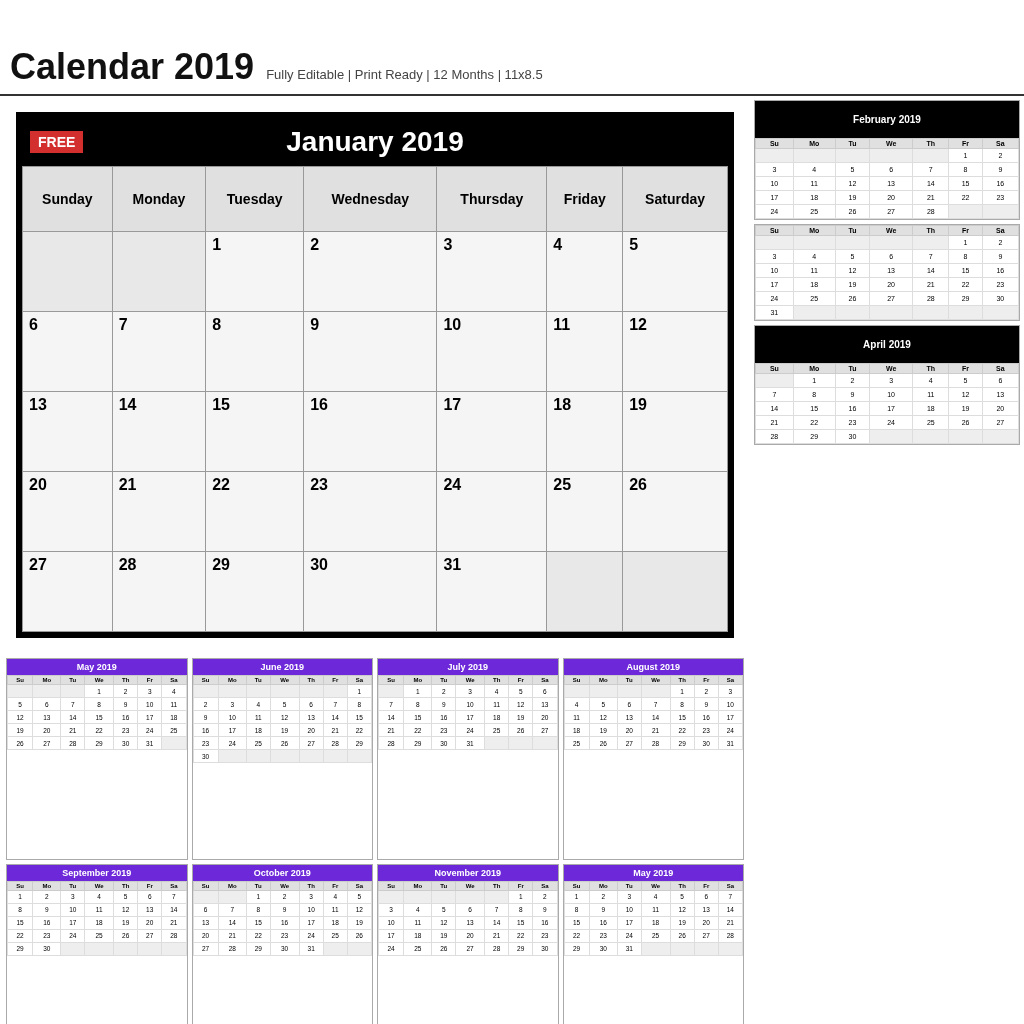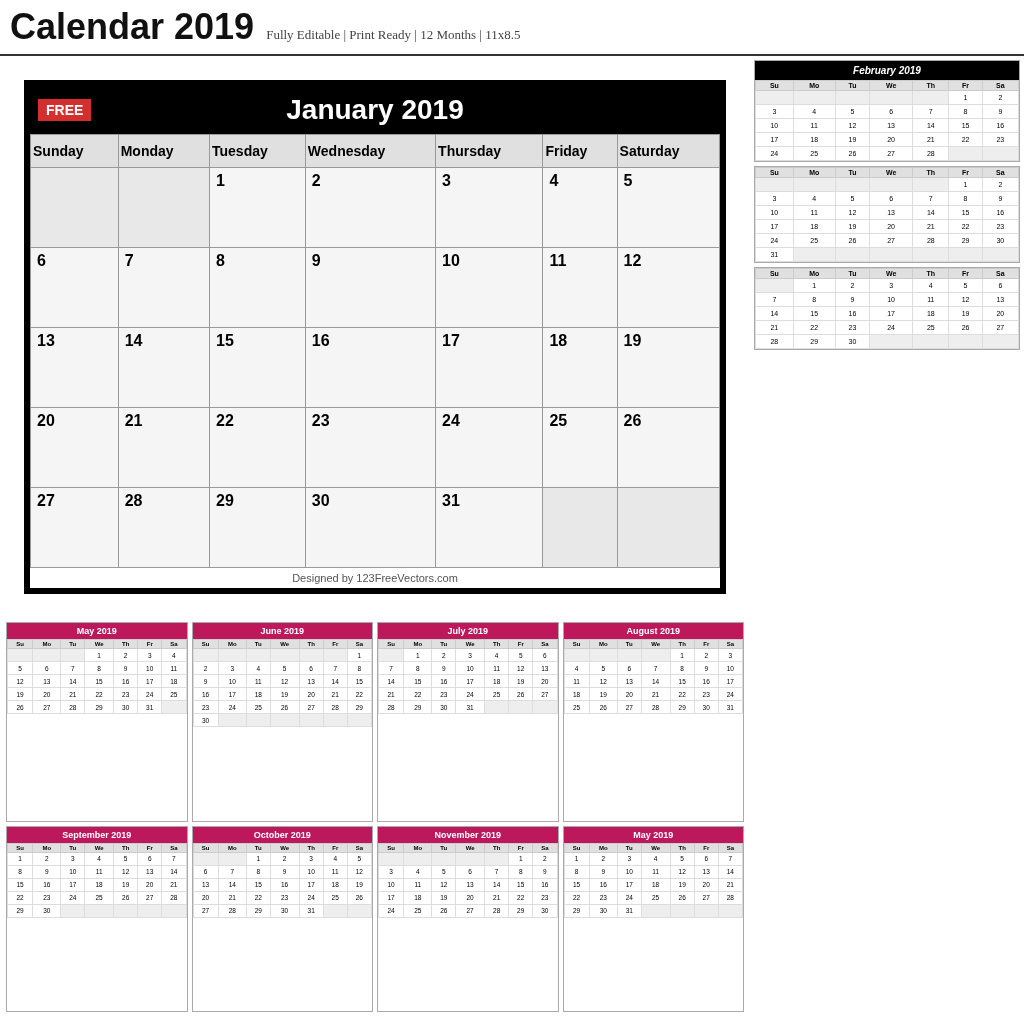--- a/index.html
+++ b/index.html
@@ -11,36 +11,36 @@
       background: #fff;
     }
 
     
     .top-header {
       display: flex;
       align-items: flex-start;
       padding: 6px 10px;
       border-bottom: 2px solid #333;
       background: #fff;
+      margin-top: 40px;
     }
     .title-block {
       display: flex;
       align-items: baseline;
       gap: 12px;
       flex: 1;
     }
     .main-title {
       font-size: 36px;
       font-weight: 900;
       color: #111;
     }
     .subtitle-text {
       font-size: 13px;
       color: #444;
-      font-family: Liberation Serif, serif;
     }
     .logo-block {
       background: #1565c0;
       color: #fff;
       font-size: 18px;
       font-weight: 700;
       padding: 6px 12px;
       border-radius: 4px;
     }
 
@@ -55,21 +55,21 @@
     .left-section {
       width: 750px;
       display: flex;
       flex-direction: column;
     }
 
     
     .january-block {
       background: #000;
       padding: 4px;
-      margin: 24px;
+      margin: 16px;
       border: 2px solid #000;
     }
     .january-header {
       background: #000;
       color: #fff;
       text-align: center;
       padding: 8px 0;
       font-size: 28px;
       font-weight: 700;
       position: relative;
@@ -88,24 +88,24 @@
     .jan-grid-wrapper {
       background: #fff;
     }
     .jan-grid {
       width: 100%;
       border-collapse: collapse;
     }
     .jan-grid th {
       background: #e0e0e0;
       border: 1px solid #999;
-      text-align: left;
+      text-align: center;
       font-size: 14px;
       font-weight: 600;
-      padding: 8px 2px;
+      padding: 24px 2px;
     }
     .jan-grid td {
       border: 1px solid #999;
       vertical-align: top;
       height: 80px;
       padding: 4px 6px;
       font-size: 16px;
       font-weight: 600;
       background: #f5f5f5;
     }
@@ -127,21 +127,21 @@
       gap: 4px;
       padding: 4px 6px;
       flex: 1;
     }
 
     .small-month {
       border: 1px solid #aaa;
       background: #fff;
     }
     .small-month-header {
-      background: #be185d;
+      background: #6d28d9;
       color: #fff;
       text-align: center;
       font-size: 9px;
       font-weight: 700;
       padding: 3px 0;
     }
     .small-month-grid {
       width: 100%;
       border-collapse: collapse;
     }
@@ -175,22 +175,21 @@
     .sidebar-month {
       border: 1px solid #aaa;
       background: #fff;
     }
     .sidebar-month-header {
       background: #000;
       color: #fff;
       text-align: center;
       font-size: 10px;
       font-weight: 700;
-      padding: 4px 0;
-      font-style: italic;
+      padding: 13px 0;
     }
     .sidebar-month-grid {
       width: 100%;
       border-collapse: collapse;
     }
     .sidebar-month-grid th {
       font-size: 7px;
       text-align: center;
       border: 0.5px solid #ccc;
       padding: 1px 0;
@@ -281,21 +280,20 @@
                 <td>27</td>
                 <td>28</td>
                 <td>29</td>
                 <td>30</td>
                 <td>31</td>
                 <td class="empty"></td>
                 <td class="empty"></td>
               </tr>
             </tbody>
         </table>
-        <div class="designed-by">Designed by 123FreeVectors.com</div>
       </div>
     </div>
 
     <div class="small-months-grid" id="small-months-container">
     <div class="small-month">
           <div class="small-month-header">May 2019</div>
           <table class="small-month-grid">
             <thead>
               <tr>
                 <th>Su</th>
@@ -939,20 +937,21 @@
               <td class="empty"></td>
               <td class="empty"></td>
               <td class="empty"></td>
               <td class="empty"></td>
               <td class="empty"></td>
             </tr>
           </tbody>
         </table>
       </div>
       <div class="sidebar-month">
+        <div class="sidebar-month-header">April 2019</div>
         <table class="sidebar-month-grid">
           <thead>
             <tr>
               <th>Su</th>
               <th>Mo</th>
               <th>Tu</th>
               <th>We</th>
               <th>Th</th>
               <th>Fr</th>
               <th>Sa</th>

